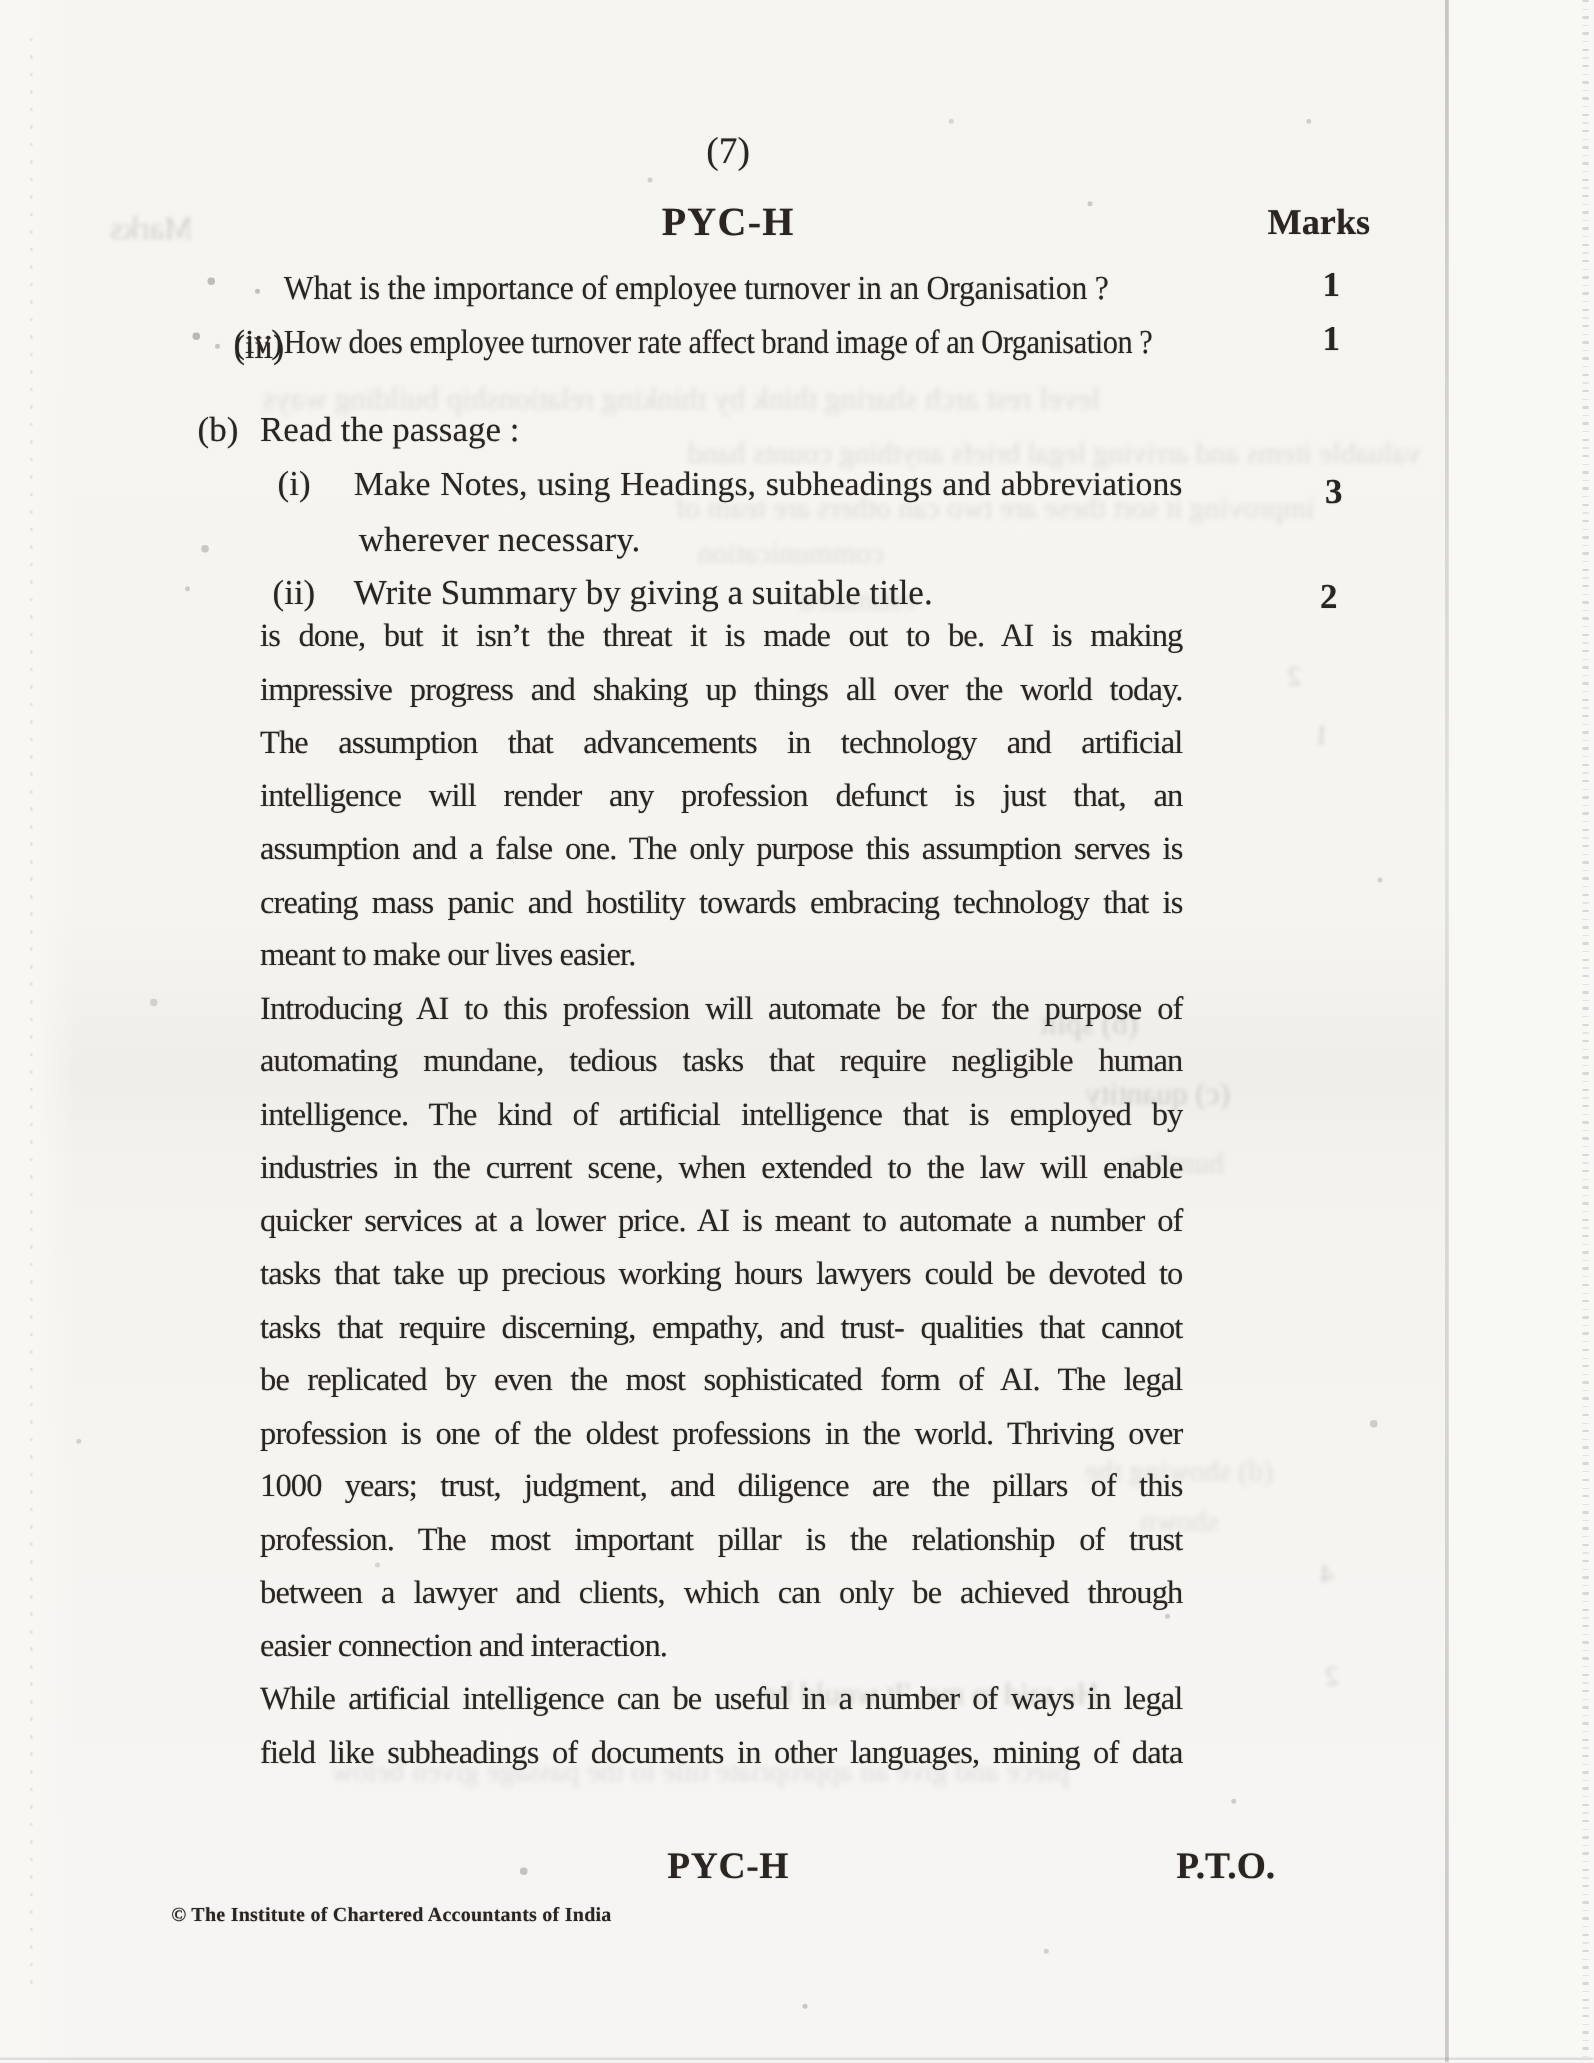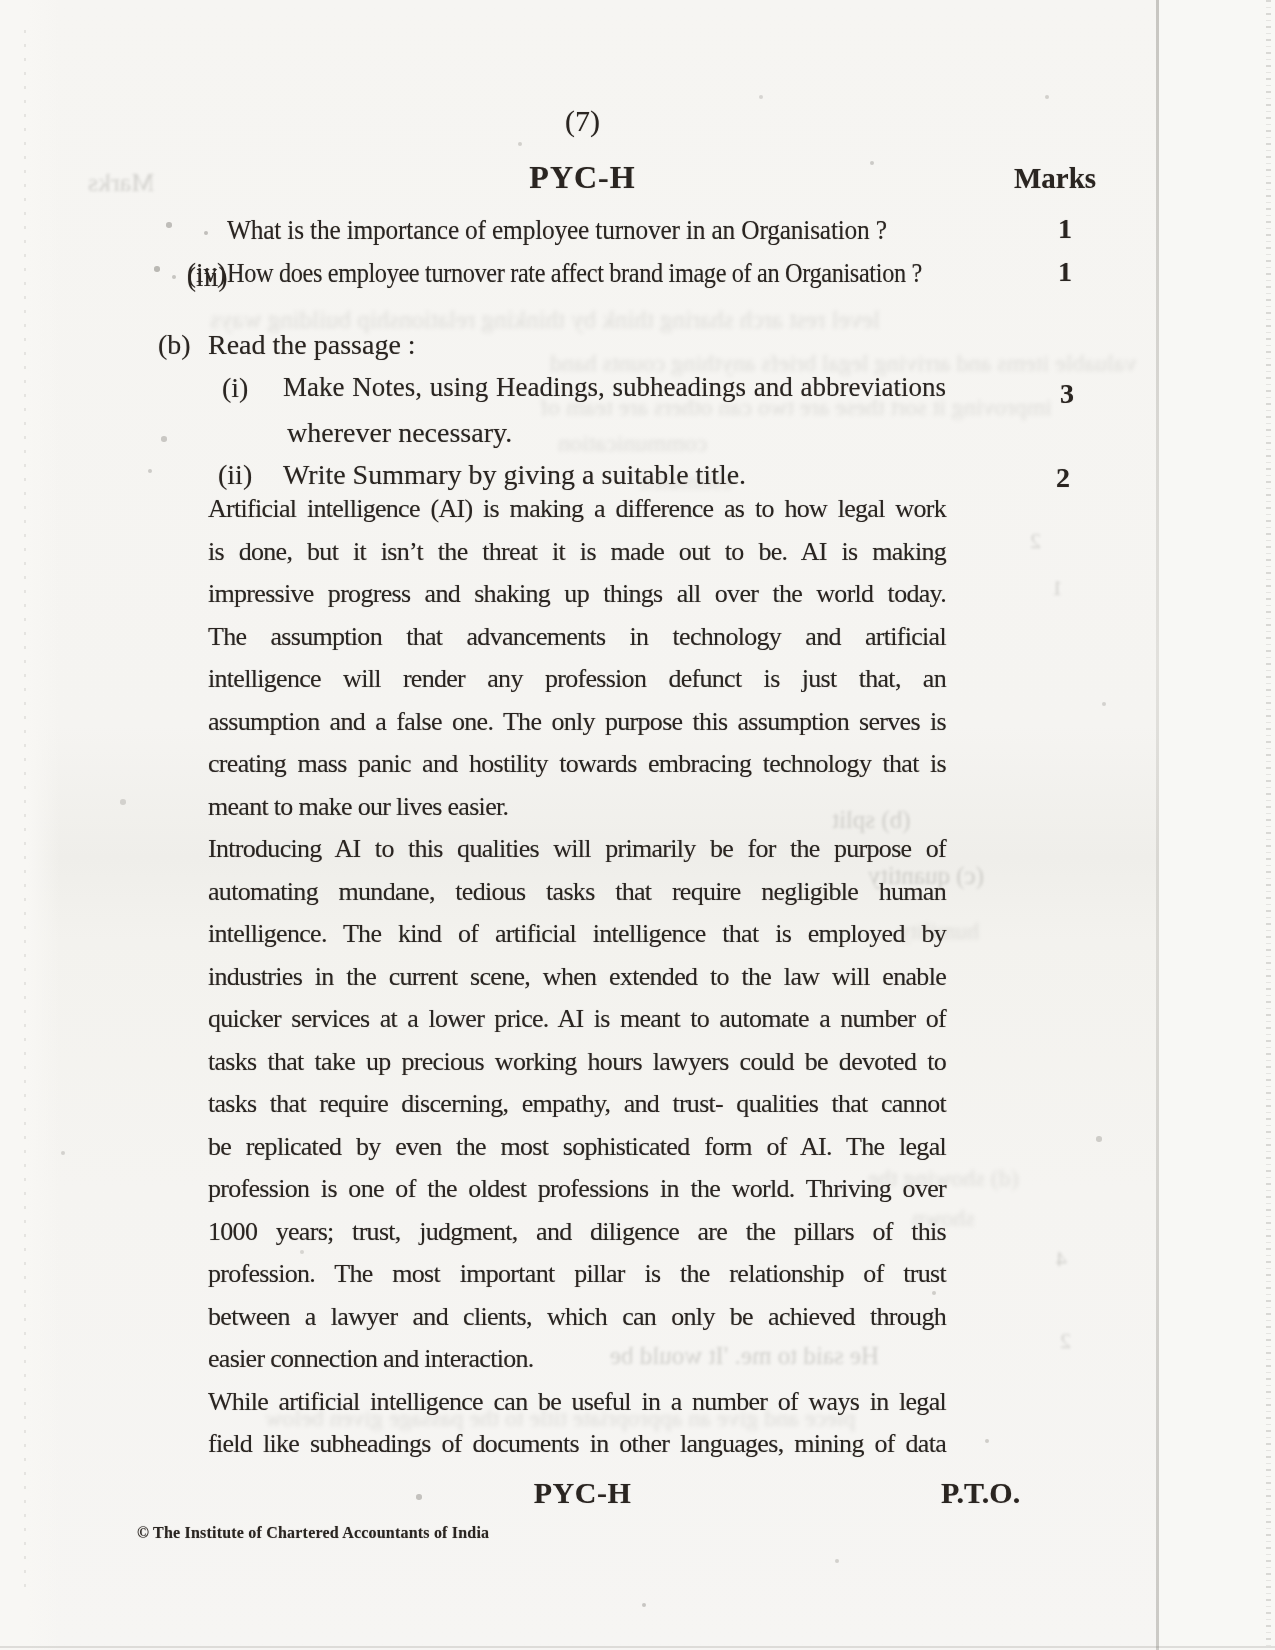--- a/index.html
+++ b/index.html
@@ -135,29 +135,28 @@
   <div class="abs sec nw ink" style="left:222px;top:372px;">(i)</div>
   <div class="abs sec just ink" style="left:283px;top:372px;width:663px;font-size:27px;">Make Notes, using Headings, subheadings and abbreviations</div>
   <div class="abs mark ink" style="left:1060px;top:378px;">3</div>
   <div class="abs sec nw ink" style="left:287px;top:417px;">wherever necessary.</div>
 
   <div class="abs sec nw ink" style="left:218px;top:459px;">(ii)</div>
   <div class="abs sec nw ink" style="left:283px;top:459px;">Write Summary by giving a suitable title.</div>
   <div class="abs mark ink" style="left:1056px;top:462px;">2</div>
 
   <div class="abs passage ink">
-    <div class="pline">Artificial intelligence (AI) is making a difference as to how legal work</div>
     <div class="pline">is done, but it isn’t the threat it is made out to be. AI is making</div>
     <div class="pline">impressive progress and shaking up things all over the world today.</div>
     <div class="pline">The assumption that advancements in technology and artificial</div>
     <div class="pline">intelligence will render any profession defunct is just that, an</div>
     <div class="pline">assumption and a false one. The only purpose this assumption serves is</div>
     <div class="pline">creating mass panic and hostility towards embracing technology that is</div>
     <div class="pline end">meant to make our lives easier.</div>
-    <div class="pline">Introducing AI to this qualities will primarily be for the purpose of</div>
+    <div class="pline">Introducing AI to this profession will automate be for the purpose of</div>
     <div class="pline">automating mundane, tedious tasks that require negligible human</div>
     <div class="pline">intelligence. The kind of artificial intelligence that is employed by</div>
     <div class="pline">industries in the current scene, when extended to the law will enable</div>
     <div class="pline">quicker services at a lower price. AI is meant to automate a number of</div>
     <div class="pline">tasks that take up precious working hours lawyers could be devoted to</div>
     <div class="pline">tasks that require discerning, empathy, and trust- qualities that cannot</div>
     <div class="pline">be replicated by even the most sophisticated form of AI. The legal</div>
     <div class="pline">profession is one of the oldest professions in the world. Thriving over</div>
     <div class="pline">1000 years; trust, judgment, and diligence are the pillars of this</div>
     <div class="pline">profession. The most important pillar is the relationship of trust</div>

